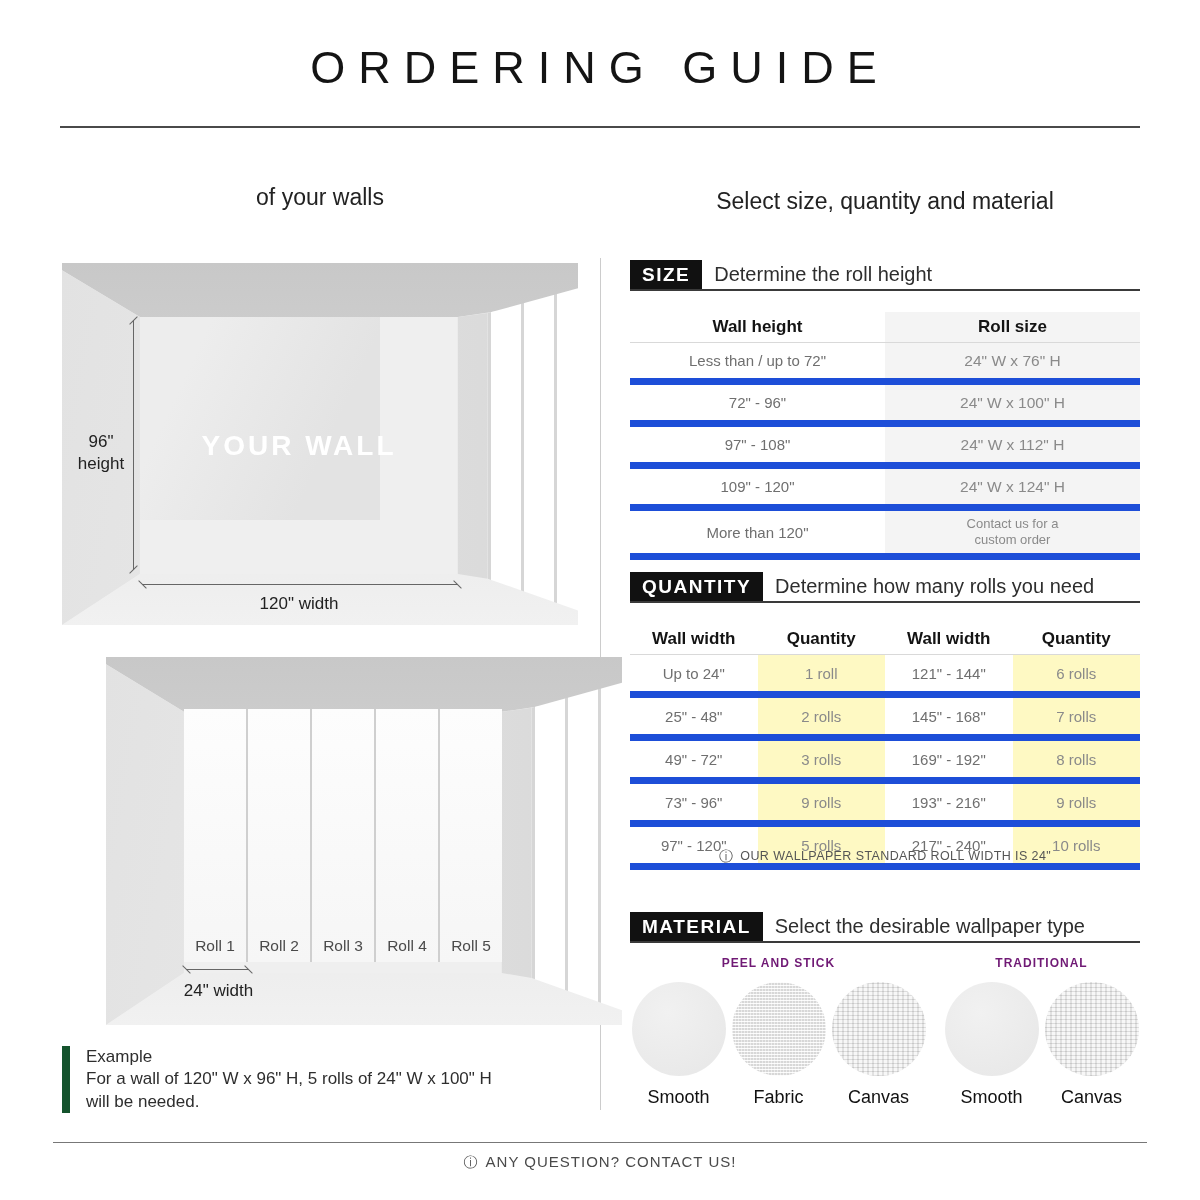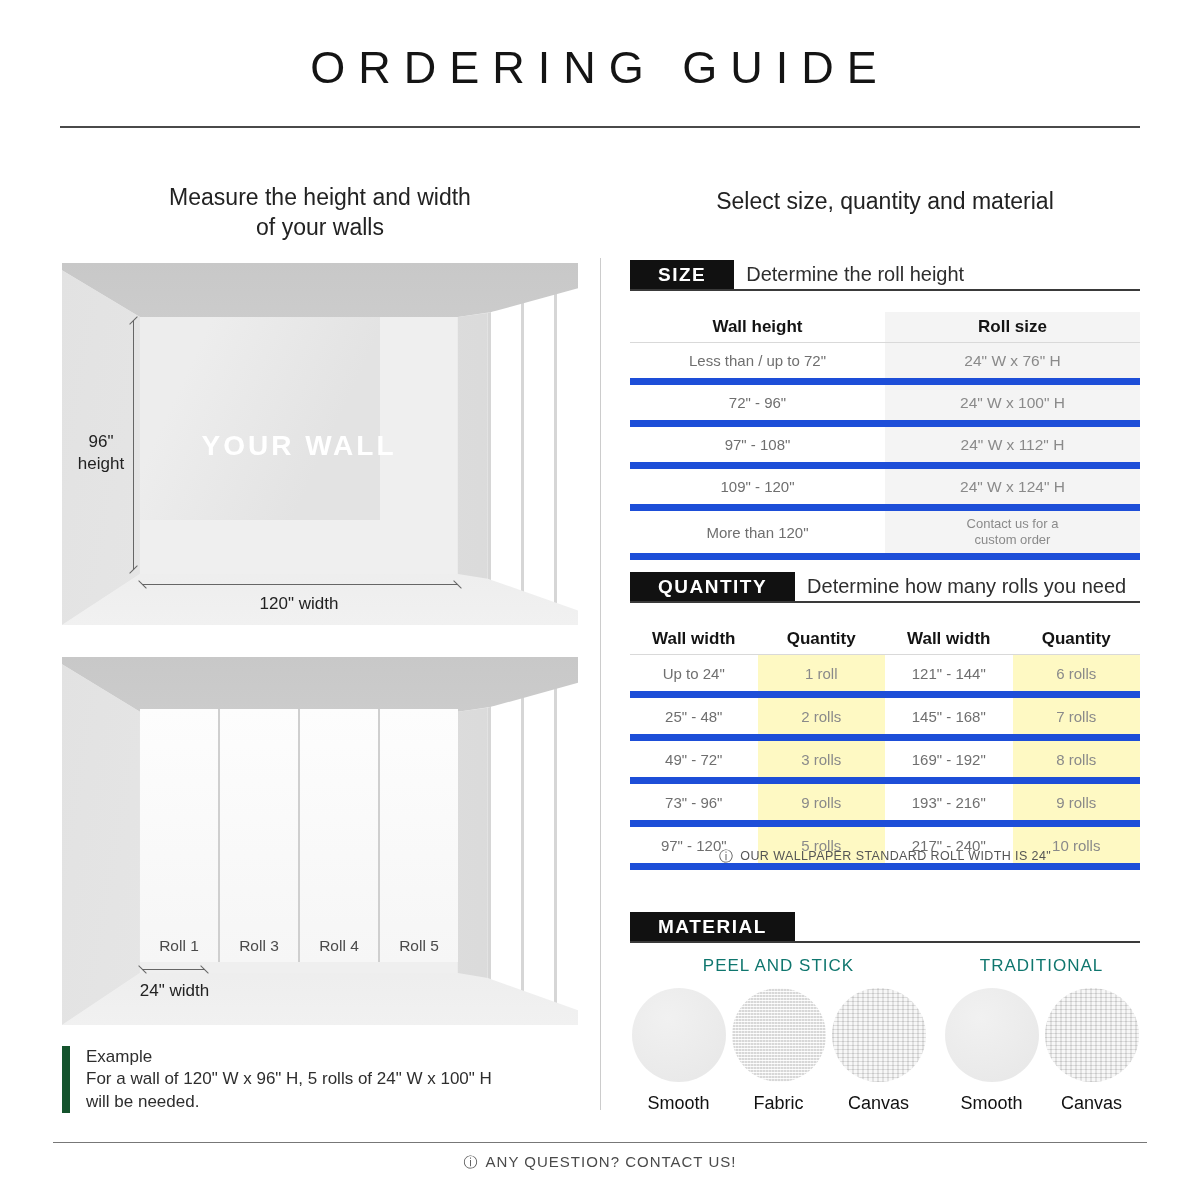--- a/index.html
+++ b/index.html
@@ -13,21 +13,21 @@
 
   .col-heading { position:absolute; text-align:center; font-size:23px; color:#222; line-height:1.32; }
   #left-heading  { top:182px; left:60px;  width:520px; }
   #right-heading { top:186px; left:630px; width:510px; }
 
   .main-divider { position:absolute; left:600px; top:258px; height:852px; width:1px; background:#cccccc; }
 
   
   .room { position:absolute; left:62px; width:516px; background:#efefef; overflow:hidden; }
   #room1 { top:263px; height:362px; }
-  #room2 { top:657px; height:368px; }
+  #room2 { top:657px; height:368px;margin-left:44px; }
   .room .layer { position:absolute; inset:0; }
   .ceiling { background:linear-gradient(180deg,#c8c8c8 0%,#e1e1e1 100%);
     clip-path:polygon(0 0,100% 0,100% 10%,76.7% 14.9%,15.1% 14.9%,0 2%); }
   .left-wall { background:linear-gradient(100deg,#e2e2e2,#eeeeee);
     clip-path:polygon(0 2%,15.1% 14.9%,15.1% 85.9%,0 100%); }
   .floor { background:linear-gradient(180deg,#d4d4d4 0%,#e7e7e7 55%,#f1f1f1 100%);
     clip-path:polygon(0 100%,15.1% 85.9%,76.7% 85.9%,100% 92%,100% 100%); }
   .back-wall { position:absolute; left:78px; top:54px; width:318px; height:257px;
     background:linear-gradient(115deg,#ededed 40%,#e3e3e3 80%); }
   .pillar { background:linear-gradient(90deg,#e8e8e8,#d8d8d8);
@@ -65,21 +65,21 @@
 
   
   .example { position:absolute; left:62px; top:1046px; width:490px;
     border-left:8px solid #14532d; padding-left:16px;
     font-size:17px; color:#2e2e2e; line-height:1.32; }
 
   
   .sec { position:absolute; left:630px; width:510px; display:flex; align-items:flex-end; gap:12px;
     border-bottom:2px solid #3a3a3a; }
   .badge { background:#111111; color:#ffffff; font-size:19px; font-weight:600;
-    letter-spacing:1.5px; padding:4px 28px 3px; }
+    letter-spacing:1.5px; padding:4px 12px 3px; }
   .sec .sub { font-size:20px; color:#2e2e2e; padding-bottom:3px; white-space:nowrap; }
   #size-sec { top:260px; } #qty-sec { top:572px; } #mat-sec { top:912px; }
 
   .tbl { position:absolute; left:630px; width:510px; }
   #size-table { top:312px; } #qty-table { top:624px; }
   .trow { display:flex; border-bottom:7px solid #1d4ed8; }
   .trow.head { border-bottom:1px solid #d9d9d9; }
   .tcell { display:flex; align-items:center; justify-content:center; text-align:center; }
   #size-table .tcell { width:50%; height:35px; font-size:15px; color:#6f6f6f; }
   #size-table .trow.head .tcell { height:30px; font-size:17px; font-weight:700; color:#141414; }
@@ -93,21 +93,21 @@
 
   .roll-note { position:absolute; top:849px; left:630px; width:510px;
     display:flex; justify-content:center; align-items:center; gap:7px;
     font-size:12.5px; letter-spacing:.4px; color:#555; }
   .info-glyph { font-size:14px; color:#555; line-height:1; }
 
   
   .mat-groups { position:absolute; top:956px; left:630px; width:510px; height:162px; display:flex; }
   .mat-group { display:flex; flex-direction:column; align-items:center; }
   #group-ps { width:298px; } #group-trad { flex:1; }
-  .g-title { font-size:17px; font-weight:400; letter-spacing:1px; color:#0f766e; margin-bottom:12px; }
+  .g-title { font-size:12px; font-weight:700; letter-spacing:1px; color:#701a75; margin-bottom:12px; }
   .swatch-row { display:flex; justify-content:center; gap:3px; }
   .swatch { width:97px; display:flex; flex-direction:column; align-items:center; }
   .circle { width:94px; height:94px; border-radius:50%; }
   .tex-smooth { background:radial-gradient(circle at 38% 32%, #f1f1f1, #e9e9e9 75%); }
   .tex-fabric { background-color:#ececec;
     background-image:repeating-linear-gradient(0deg, rgba(255,255,255,.85) 0 1px, rgba(0,0,0,.05) 1px 3px),
                      repeating-linear-gradient(90deg, rgba(255,255,255,.6) 0 1px, rgba(0,0,0,.04) 1px 3px); }
   .tex-canvas { background-color:#f7f7f7;
     background-image:repeating-linear-gradient(0deg, rgba(0,0,0,.11) 0 1px, transparent 1px 4px),
                      repeating-linear-gradient(90deg, rgba(0,0,0,.09) 0 2px, transparent 2px 5px); }
@@ -120,21 +120,20 @@
     display:flex; justify-content:center; align-items:center; gap:7px;
     font-size:15px; letter-spacing:1px; color:#4a4a4a; }
 </style>
 </head>
 <body>
 
 <div class="page-title">ORDERING GUIDE</div>
 <div class="header-rule"></div>
 
 <div class="col-heading" id="left-heading">
-  <div>Measure the height and width</div>
   <div>of your walls</div>
 </div>
 <div class="col-heading" id="right-heading">Select size, quantity and material</div>
 
 <div class="main-divider"></div>
 
 <div class="room" id="room1">
   <div class="layer back-wall"></div>
   <div class="layer ceiling"></div>
   <div class="layer left-wall"></div>
@@ -153,20 +152,21 @@
 
 <div class="room" id="room2">
   <div class="layer back-wall"></div>
   <div class="layer ceiling"></div>
   <div class="layer left-wall"></div>
   <div class="layer floor"></div>
   <div class="layer window"></div>
   <div class="layer pillar"></div>
   <div class="panels">
     <div class="panel">Roll 1</div>
+    <div class="panel">Roll 2</div>
     <div class="panel">Roll 3</div>
     <div class="panel">Roll 4</div>
     <div class="panel">Roll 5</div>
   </div>
   <div class="dim-h"></div>
   <div class="width-label">24" width</div>
 </div>
 
 <div class="example">
   <div>Example</div>
@@ -248,20 +248,21 @@
   </div>
 </div>
 
 <div class="roll-note">
   <span class="info-glyph">ⓘ</span>
   <span>OUR WALLPAPER STANDARD ROLL WIDTH IS 24"</span>
 </div>
 
 <div class="sec" id="mat-sec">
   <span class="badge">MATERIAL</span>
+  <span class="sub">Select the desirable wallpaper type</span>
 </div>
 
 <div class="mat-groups">
   <div class="mat-group" id="group-ps">
     <div class="g-title">PEEL AND STICK</div>
     <div class="swatch-row">
       <div class="swatch">
         <div class="circle tex-smooth"></div>
         <div class="s-label">Smooth</div>
       </div>

